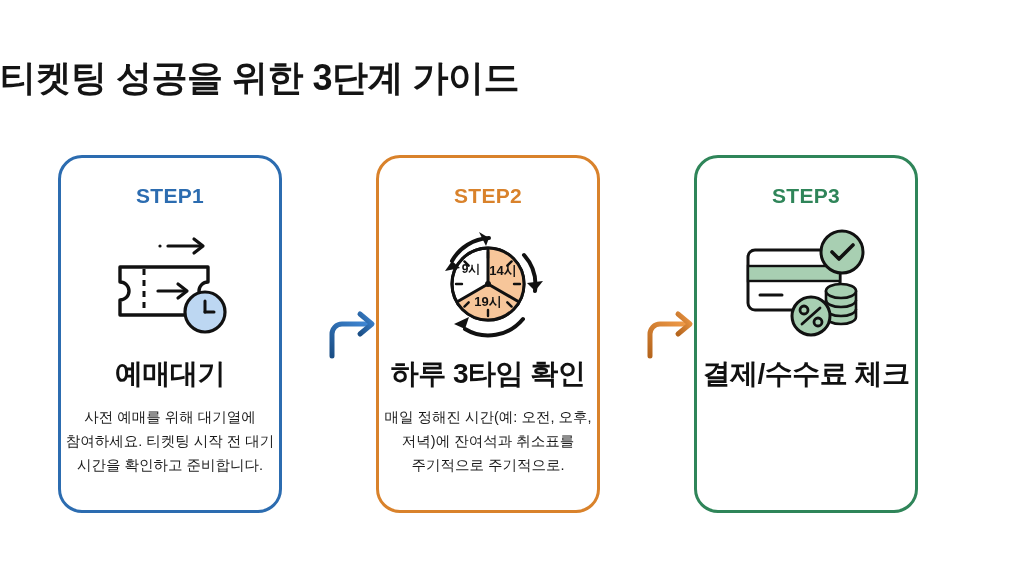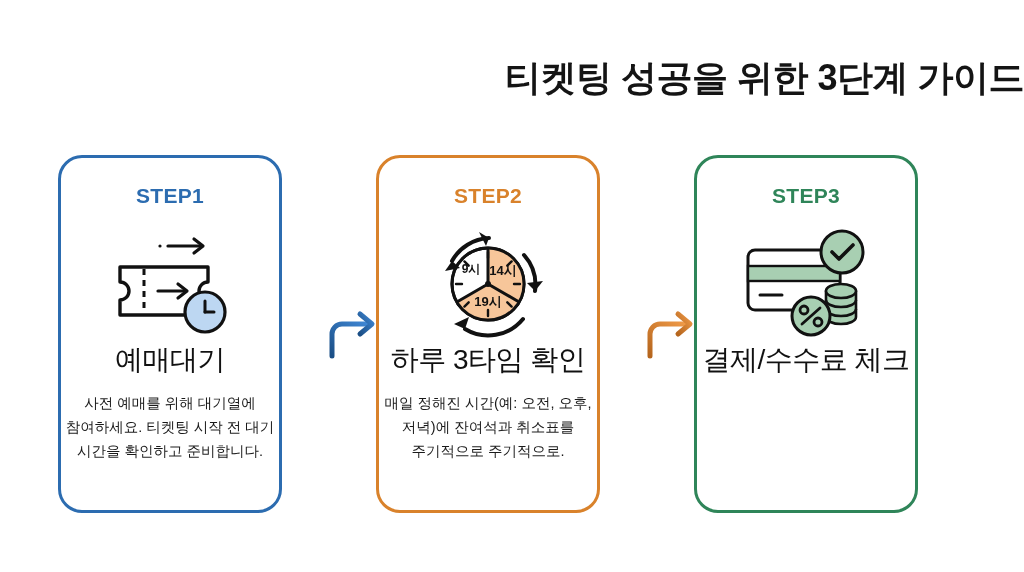--- a/index.html
+++ b/index.html
@@ -21,21 +21,21 @@
     width: 1024px;
     height: 572px;
   }
 
   
   .page-title {
     position: absolute;
     top: 56px;
     left: 0;
     width: 1024px;
-    text-align: right;
+    text-align: left;
     font-size: 36px;
     font-weight: bold;
     letter-spacing: -0.5px;
     color: #141414;
     line-height: 1.2;
   }
 
   
   .cards {
     position: absolute;
@@ -74,22 +74,23 @@
 
   .icon-wrap {
     margin-top: 16px;
     height: 120px;
     display: flex;
     align-items: center;
     justify-content: center;
   }
 
   .card-heading {
+    margin-top: 14px;
     font-size: 28px;
-    font-weight: normal;
+    font-weight: bold;
     color: #111111;
     text-align: center;
     line-height: 1.15;
     letter-spacing: -0.5px;
   }
 
   .card-desc {
     margin-top: 16px;
     width: 232px;
     font-size: 14.5px;

